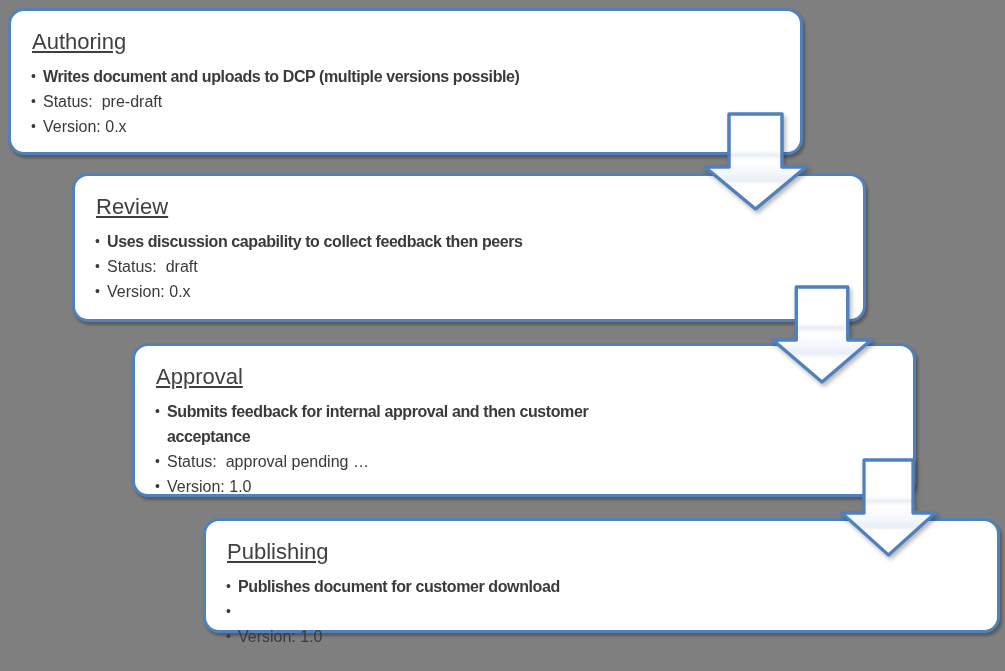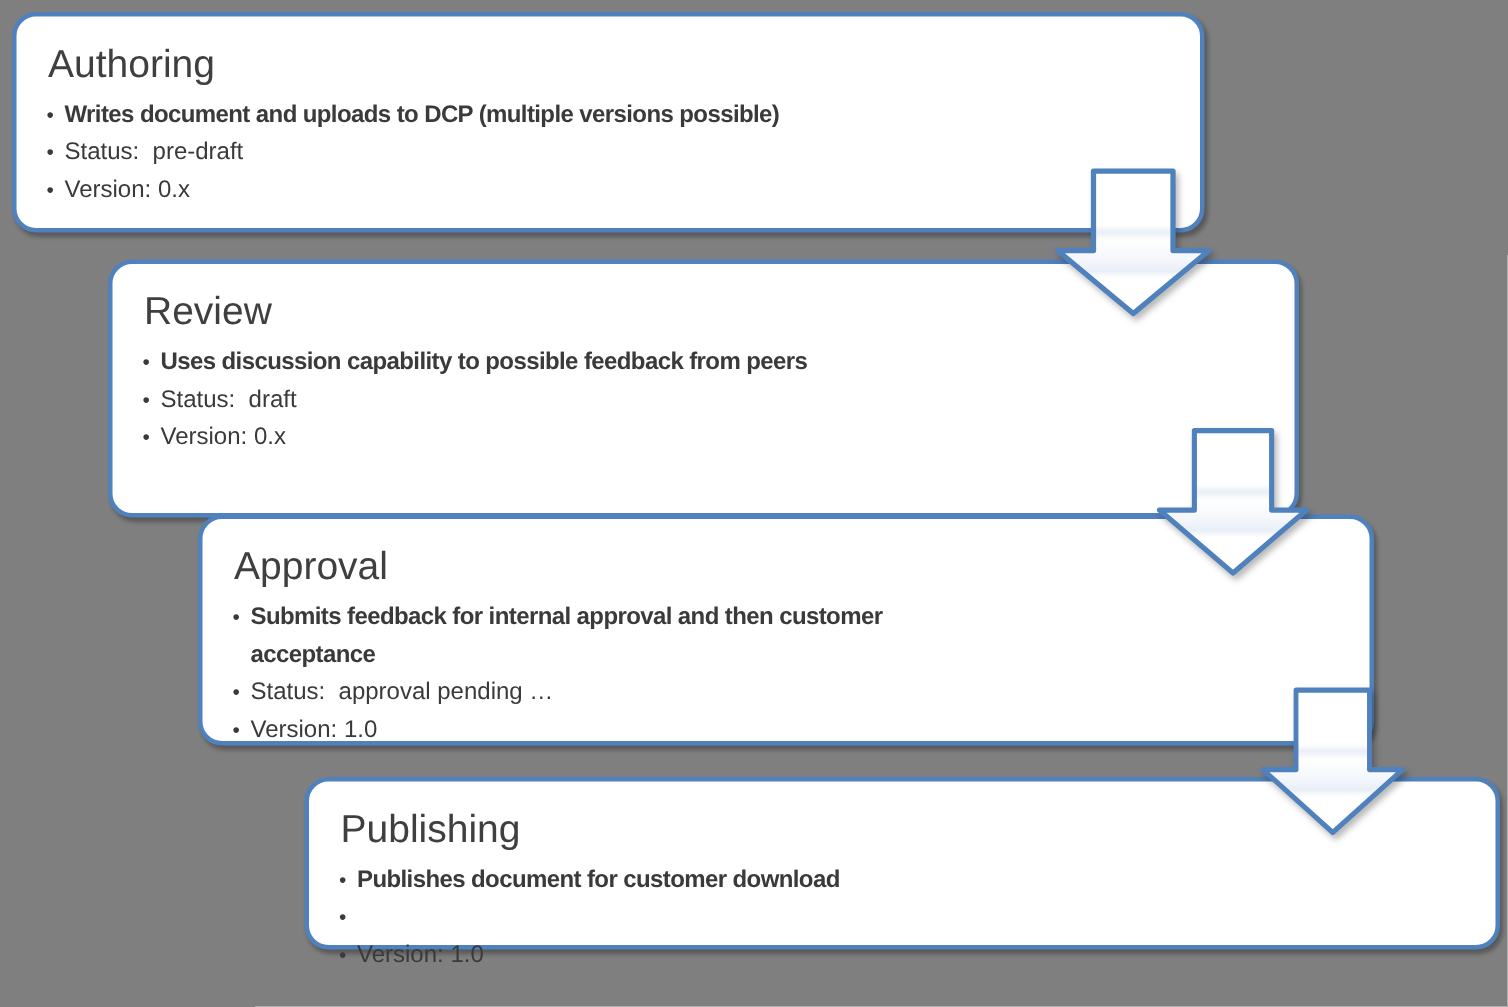--- a/index.html
+++ b/index.html
@@ -18,30 +18,31 @@
     position: absolute;
     box-sizing: border-box;
     background: #ffffff;
     border: 3px solid #4f81bd;
     border-radius: 16px;
     box-shadow: 2px 3px 3px rgba(0,0,0,0.30);
     padding: 14px 20px 0 20px;
     z-index: 1;
   }
   .step-box.b1 { left: 8px;   top: 8px;   width: 795px; height: 147px; }
-  .step-box.b2 { left: 72px;  top: 173px; width: 794px; height: 172px; }
+  .step-box.b2 { left: 72px;  top: 173px; width: 794px; height: 149px; }
   .step-box.b3 { left: 132px; top: 343px; width: 784px; height: 154px; }
   .step-box.b4 { left: 203px; top: 518px; width: 797px; height: 115px; }
 
   .step-title {
-    font-size: 26px;
+    font-size: 22px;
     line-height: 34px;
     color: #3f3f3f;
     margin: 0 0 5px 1px;
     font-weight: 400;
+    text-decoration: underline;
   }
   .bullets { margin: 0; }
   .bullet-row {
     display: flex;
     align-items: flex-start;
     font-size: 16px;
     line-height: 25px;
     color: #3a3a3a;
   }
   .bullet-dot {
@@ -104,21 +105,21 @@
         <span class="bullet-text">Version: 0.x</span>
       </div>
     </div>
   </div>
 
   <div class="step-box b2">
     <div class="step-title">Review</div>
     <div class="bullets">
       <div class="bullet-row em">
         <span class="bullet-dot">•</span>
-        <span class="bullet-text">Uses discussion capability to possible feedback from peers</span>
+        <span class="bullet-text">Uses discussion capability to collect feedback then peers</span>
       </div>
       <div class="bullet-row">
         <span class="bullet-dot">•</span>
         <span class="bullet-text">Status:&nbsp; draft</span>
       </div>
       <div class="bullet-row">
         <span class="bullet-dot">•</span>
         <span class="bullet-text">Version: 0.x</span>
       </div>
     </div>

